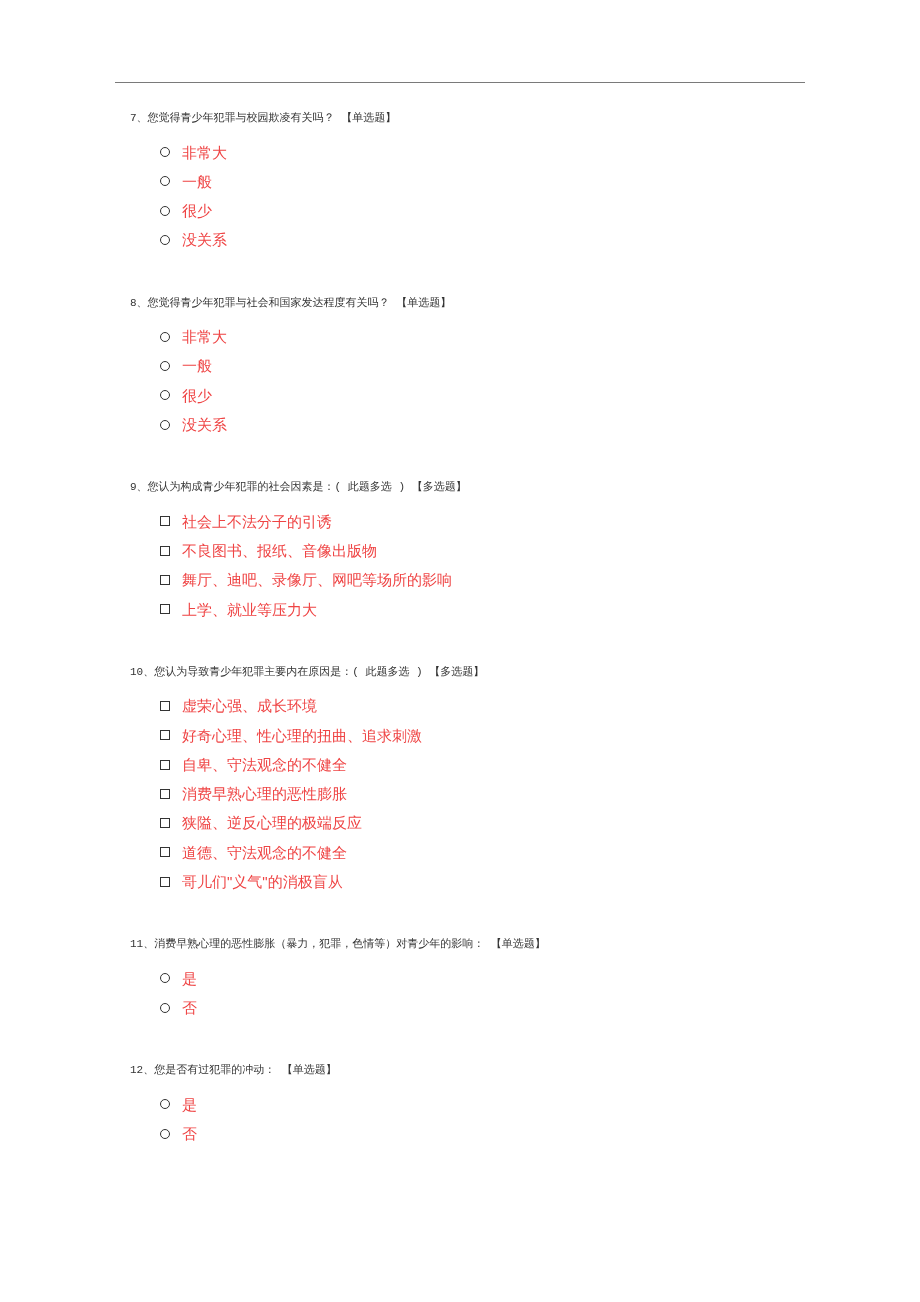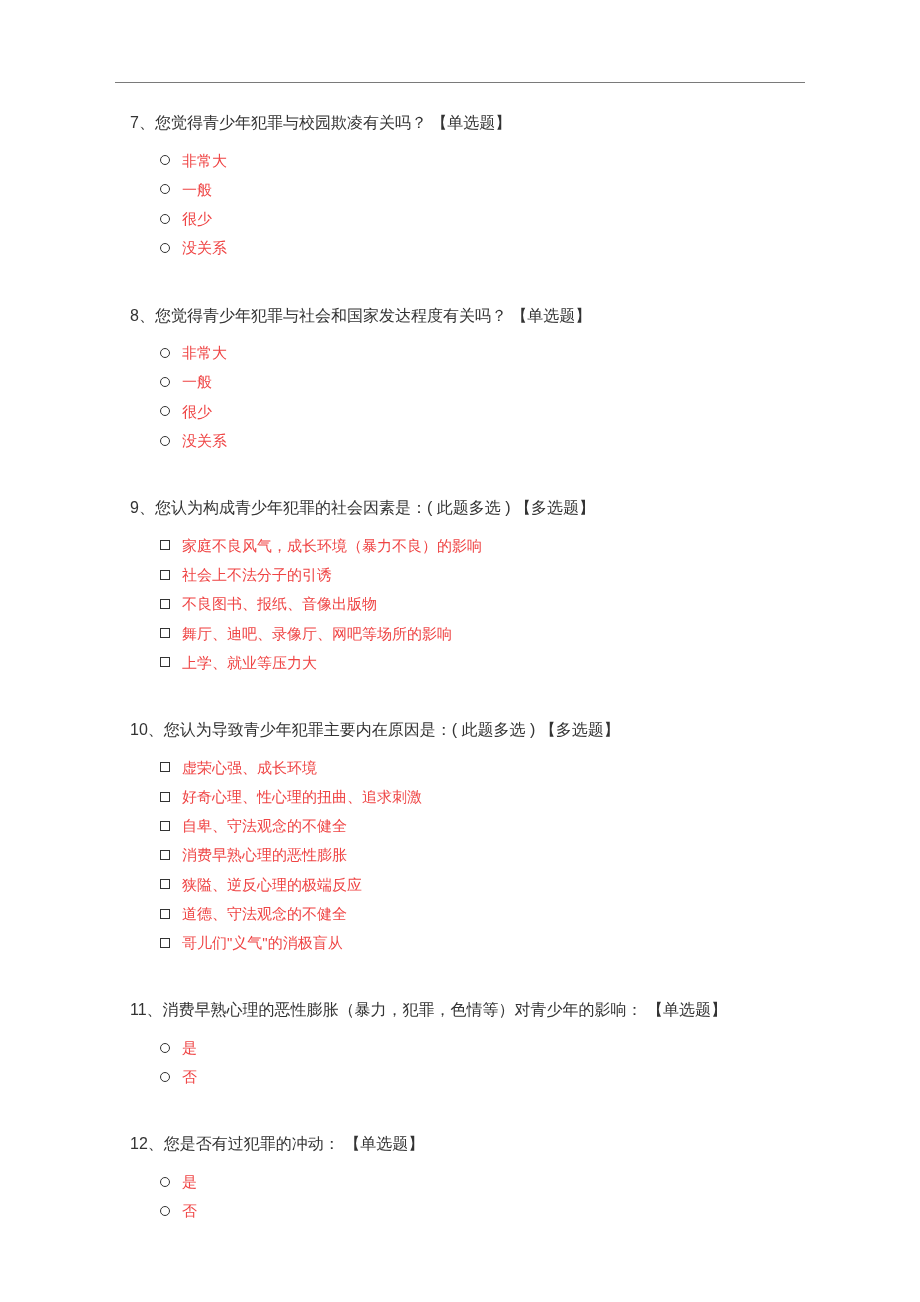--- a/index.html
+++ b/index.html
@@ -21,24 +21,25 @@
     top: 82px;
     left: 115px;
     right: 115px;
     height: 0;
     border-top: 1px solid #7a7a7a;
   }
   .question {
     margin-bottom: 40px;
   }
   .q-title {
-    font-size: 16px;
+    font-size: 11px;
     line-height: 1.6;
     margin-bottom: 10px;
     color: #333333;
+    font-family: Liberation Mono, monospace;
   }
   .options {
     list-style: none;
     margin: 0;
     padding: 0 0 0 30px;
   }
   .options li {
     font-size: 15px;
     line-height: 1.95;
     color: #ef4444;
@@ -109,24 +110,20 @@
             <span class="bullet-radio"></span>
             <span>没关系</span>
           </li>
         </ul>
       </div>
       <div class="question">
         <div class="q-title"><span>9、</span><span>您认为构成青少年犯罪的社会因素是：( 此题多选 )</span>  <span>【多选题】</span></div>
         <ul class="options">
           <li>
             <span class="bullet-check"></span>
-            <span>家庭不良风气，成长环境（暴力不良）的影响</span>
-          </li>
-          <li>
-            <span class="bullet-check"></span>
             <span>社会上不法分子的引诱</span>
           </li>
           <li>
             <span class="bullet-check"></span>
             <span>不良图书、报纸、音像出版物</span>
           </li>
           <li>
             <span class="bullet-check"></span>
             <span>舞厅、迪吧、录像厅、网吧等场所的影响</span>
           </li>

